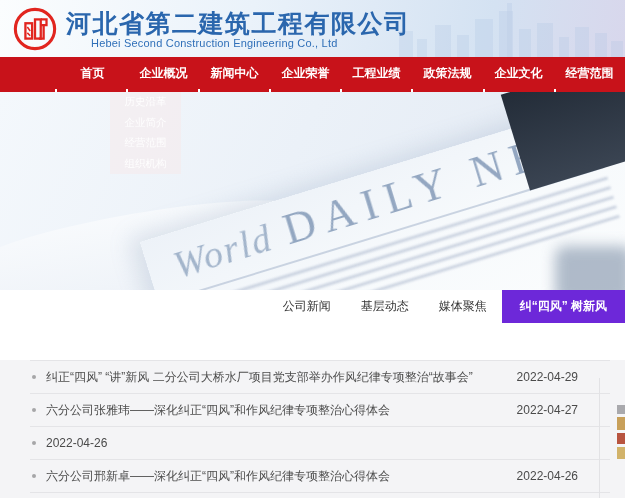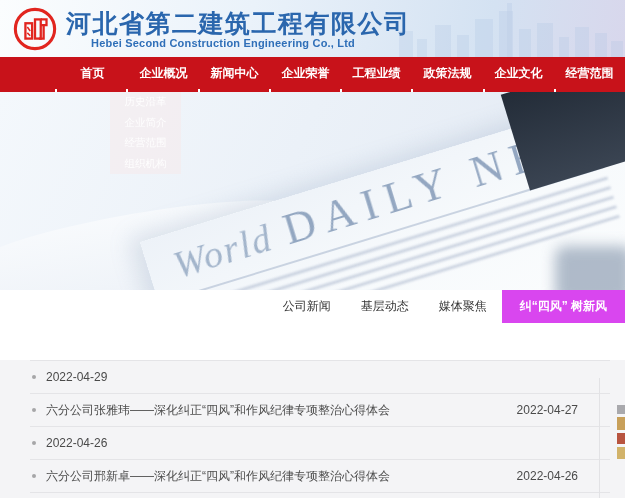--- a/index.html
+++ b/index.html
@@ -17,21 +17,21 @@
   .b5{left:80px;width:18px;height:44px;} .b6{left:104px;width:14px;height:52px;background:rgba(160,180,215,.55);}
   .b7{left:112px;width:5px;height:60px;background:rgba(150,170,205,.6);}
   .b8{left:124px;width:12px;height:34px;} .b9{left:142px;width:16px;height:40px;}
   .b10{left:164px;width:10px;height:26px;} .b11{left:180px;width:14px;height:36px;}
   .b12{left:200px;width:12px;height:30px;} .b13{left:216px;width:12px;height:22px;}
   .brand { position:relative; display:flex; align-items:center; padding:6px 0 0 12px; z-index:2; }
   .logo { width:46px; height:46px; flex:0 0 46px; }
   .brand-text { margin-left:8px; }
   .brand-zh { font-size:25px; font-weight:bold; color:#2a66ad; letter-spacing:1.5px; line-height:27px;
     font-family:"Liberation Serif","DejaVu Serif",serif; }
-  .brand-en { font-size:11px; font-weight:bold; color:#2f6fb8; letter-spacing:.2px;padding-left:25px; }
+  .brand-en { font-size:11px; font-weight:normal; color:#2f6fb8; letter-spacing:.2px;padding-left:25px; }
 
   
   .nav { position:relative; background:#c8121a; }
   .nav-items { display:flex; height:32px; padding-left:57px; }
   .nav-item { flex:1; display:flex; align-items:center; justify-content:center;
     color:#fff; font-size:12px; font-weight:bold; cursor:pointer; }
   .nav-strip { display:flex; height:3px; background:#fff; gap:2px; }
   .nav-strip div { background:#c8121a; height:3px; }
   .nav-strip .lead { width:55px; flex:0 0 55px; }
   .nav-strip .seg { flex:1; }
@@ -61,21 +61,21 @@
   .dropdown { position:absolute; left:110px; top:0; width:71px; height:82px; z-index:6;
     background:rgba(246,233,235,.55); display:flex; flex-direction:column; }
   .dropdown-item { flex:1; display:flex; align-items:center; justify-content:center;
     font-size:10.5px; color:rgba(255,255,255,.92); cursor:pointer; }
 
   
   .tabstrip { position:relative; height:33px; background:#fff; display:flex;
     justify-content:flex-end; align-items:stretch; z-index:5;text-align:right; }
   .tab { display:flex; align-items:center; justify-content:center; padding:0 15px;
     font-size:12px; color:#333; cursor:pointer; }
-  .tab.active { background:#d946ef; color:#fff; font-weight:bold; padding:0 18px; }
+  .tab.active { background:#6d28d9; color:#fff; font-weight:bold; padding:0 18px; }
 
   
   .list-area { position:relative; height:140px; background:#f4f4f6; height:calc(498px - 57px - 35px - 198px - 33px); }
   .news { list-style:none; margin:37px 15px 0 30px; }
   .news li { display:flex; align-items:center; height:33px; border-top:1px solid #e4e4e7; }
   .bullet { width:4px; height:4px; border-radius:50%; background:#a6a6a8; margin:0 10px 0 2px; flex:0 0 4px; }
   .news-title { flex:1; font-size:12px; color:#4d4d4d; text-decoration:none; cursor:pointer;
     white-space:nowrap; overflow:hidden; }
   .news-date { font-size:12px; color:#4a4a4a; padding-right:32px; }
   .right-border { position:absolute; top:18px; bottom:0; right:25px; width:1px; background:#e2e2e5; }
@@ -187,20 +187,21 @@
       <div class="tab">媒体聚焦</div>
 
       <div class="tab active">纠“四风” 树新风</div>
     </div>
 
   <main class="list-area">
     <ul class="news">
 
         <li>
           <span class="bullet"></span>
+          <a class="news-title">纠正“四风” “讲”新风 二分公司大桥水厂项目党支部举办作风纪律专项整治“故事会”</a>
           <span class="news-date">2022-04-29</span>
         </li>
 
         <li>
           <span class="bullet"></span>
           <a class="news-title">六分公司张雅玮——深化纠正“四风”和作风纪律专项整治心得体会</a>
           <span class="news-date">2022-04-27</span>
         </li>
 
         <li>

